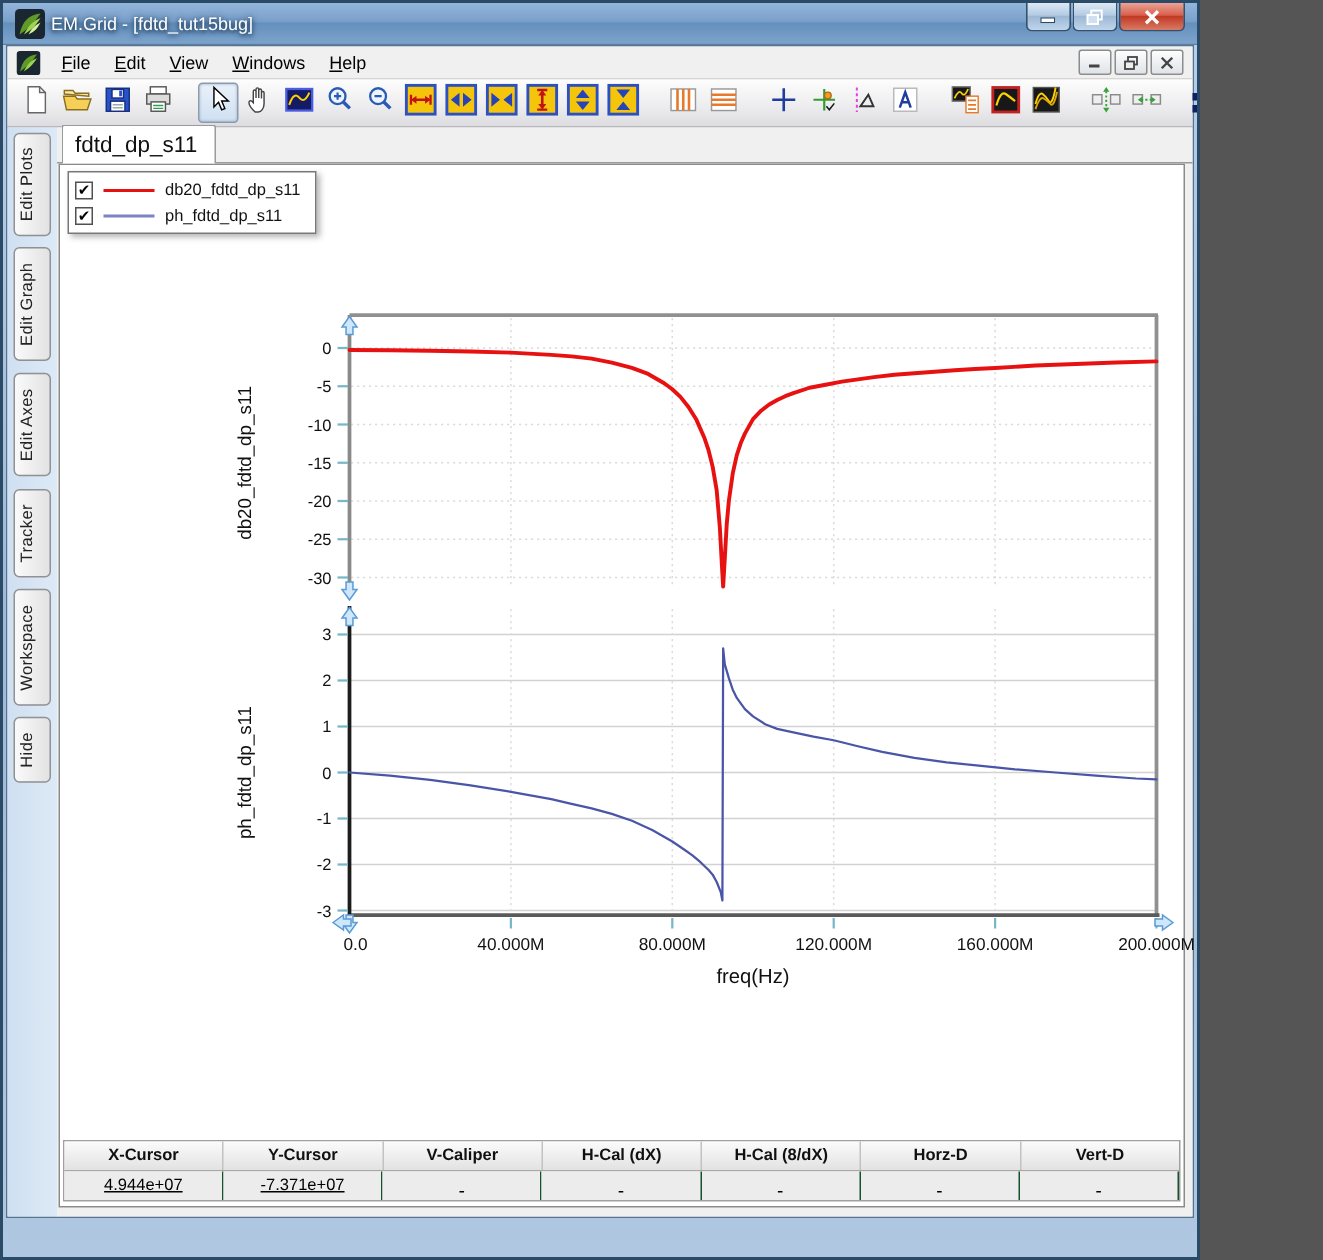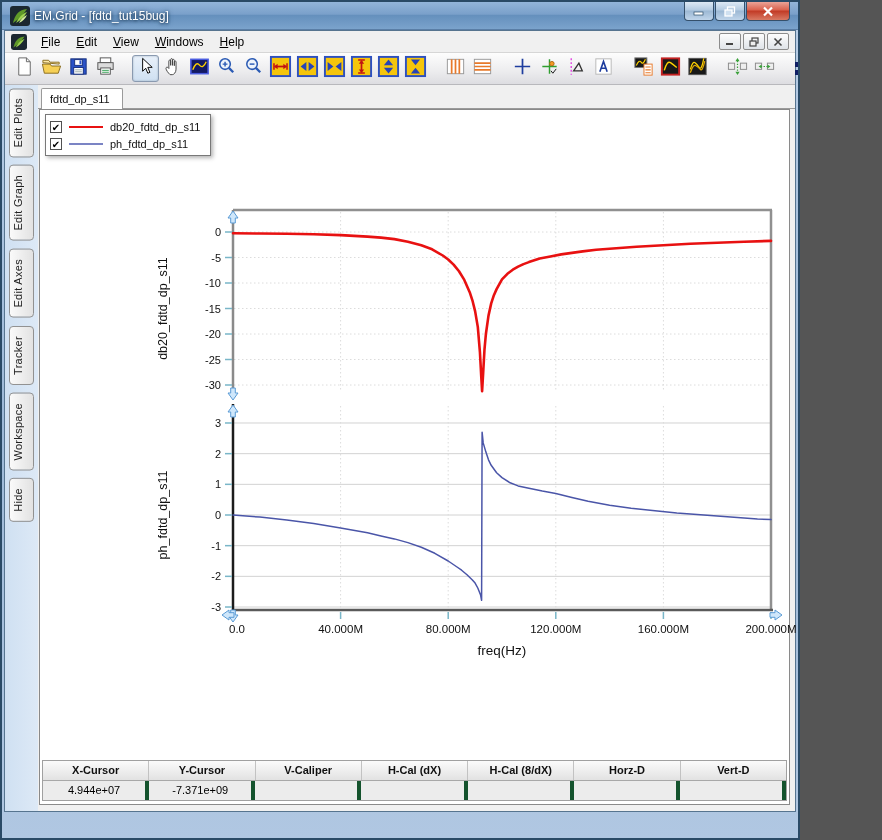--- a/index.html
+++ b/index.html
@@ -40,39 +40,39 @@
   .layout-bars{display:inline-flex;flex-direction:column;gap:3px;}
   .layout-bars i{width:22px;height:5px;background:#101f66;display:block;}
   
   .content{flex:1;display:flex;min-height:0;}
   .sidebar{flex:0 0 33px;background:linear-gradient(90deg,#cfe0f2,#dde9f6);padding-top:3px;display:flex;flex-direction:column;align-items:center;gap:8px;}
   .side-btn{writing-mode:vertical-rl;transform:rotate(180deg);font-size:11px;color:#222;
     background:linear-gradient(90deg,#e2e2e2,#fafafa);border:1px solid #919191;border-radius:4px;
     padding:9px 2px;width:25px;text-align:center;letter-spacing:.3px;}
   .main{flex:1;position:relative;background:#f0f0f0;min-width:0;}
   .tab-row{height:24px;display:flex;align-items:flex-end;padding-left:3px;border-bottom:1px solid #9a9a9a;}
-  .tab{font-size:11px;color:#111;background:#fff;border:1px solid #9a9a9a;border-bottom:none;
+  .tab{font-size:15px;color:#111;background:#fff;border:1px solid #9a9a9a;border-bottom:none;
     border-radius:2px 2px 0 0;padding:4px 12px 4px 8px;position:relative;top:1px;z-index:2;}
   .canvas{position:absolute;left:1px;right:5px;top:24px;bottom:6px;background:#fff;border:1px solid #8a8a8a;}
   .plot-svg{position:absolute;left:0;top:0;}
   
   .legend{position:absolute;left:5px;top:4px;background:#fff;border:1px solid #787878;
     box-shadow:2px 2px 4px rgba(40,40,40,.35);padding:3px 10px 3px 4px;z-index:5;}
   .legend-row{display:flex;align-items:center;height:17px;gap:7px;}
   .lg-check{width:12px;height:12px;border:1px solid #505050;background:#fff;font-size:10px;line-height:11px;text-align:center;color:#000;}
   .lg-line{width:34px;height:0;border-top-style:solid;}
   .lg-label{font-size:11px;color:#111;}
   
   .cursor-table{position:absolute;left:2px;right:2px;bottom:3px;border:1px solid #a0a0a0;}
   .ct-head{display:flex;background:linear-gradient(180deg,#fbfbfb,#e2e2e2);border-bottom:1px solid #a8a8a8;}
   .ct-head .ct-cell{font-weight:bold;color:#101010;text-align:center;}
   .ct-vals{display:flex;background:#ececec;}
   .ct-cell{flex:1;font-size:11px;text-align:center;padding:3px 0 4px;border-right:1px solid #c2c2c2;white-space:nowrap;overflow:hidden;}
   .ct-cell:last-child{border-right:none;}
-  .ct-vals .ct-cell{background:#ececec;border-right:4px solid #14532d;}
+  .ct-vals .ct-cell{background:#ececec;border-right:1px solid #14532d;text-decoration:underline;}
 </style>
 </head>
 <body>
 
 <div class="window">
   <div class="titlebar">
     <span class="app-icon">
       <svg viewBox="0 0 20 20" width="20" height="20">
           <rect width="20" height="20" rx="3" fill="#1b2730"></rect>
           <path d="M3 17C5 8 9 4 17 3 13 9 9 13 3 17z" fill="#5f9a28"></path>
@@ -444,21 +444,21 @@
                 <div class="ct-cell">X-Cursor</div>
                 <div class="ct-cell">Y-Cursor</div>
                 <div class="ct-cell">V-Caliper</div>
                 <div class="ct-cell">H-Cal (dX)</div>
                 <div class="ct-cell">H-Cal (8/dX)</div>
                 <div class="ct-cell">Horz-D</div>
                 <div class="ct-cell">Vert-D</div>
               </div>
             <div class="ct-vals" id="ct-vals">
                 <div class="ct-cell">4.944e+07</div>
-                <div class="ct-cell">-7.371e+09</div>
+                <div class="ct-cell">-7.371e+07</div>
                 <div class="ct-cell">&nbsp;</div>
                 <div class="ct-cell">&nbsp;</div>
                 <div class="ct-cell">&nbsp;</div>
                 <div class="ct-cell">&nbsp;</div>
                 <div class="ct-cell">&nbsp;</div>
               </div>
           </div>
         </div>
       </div>
     </div>

